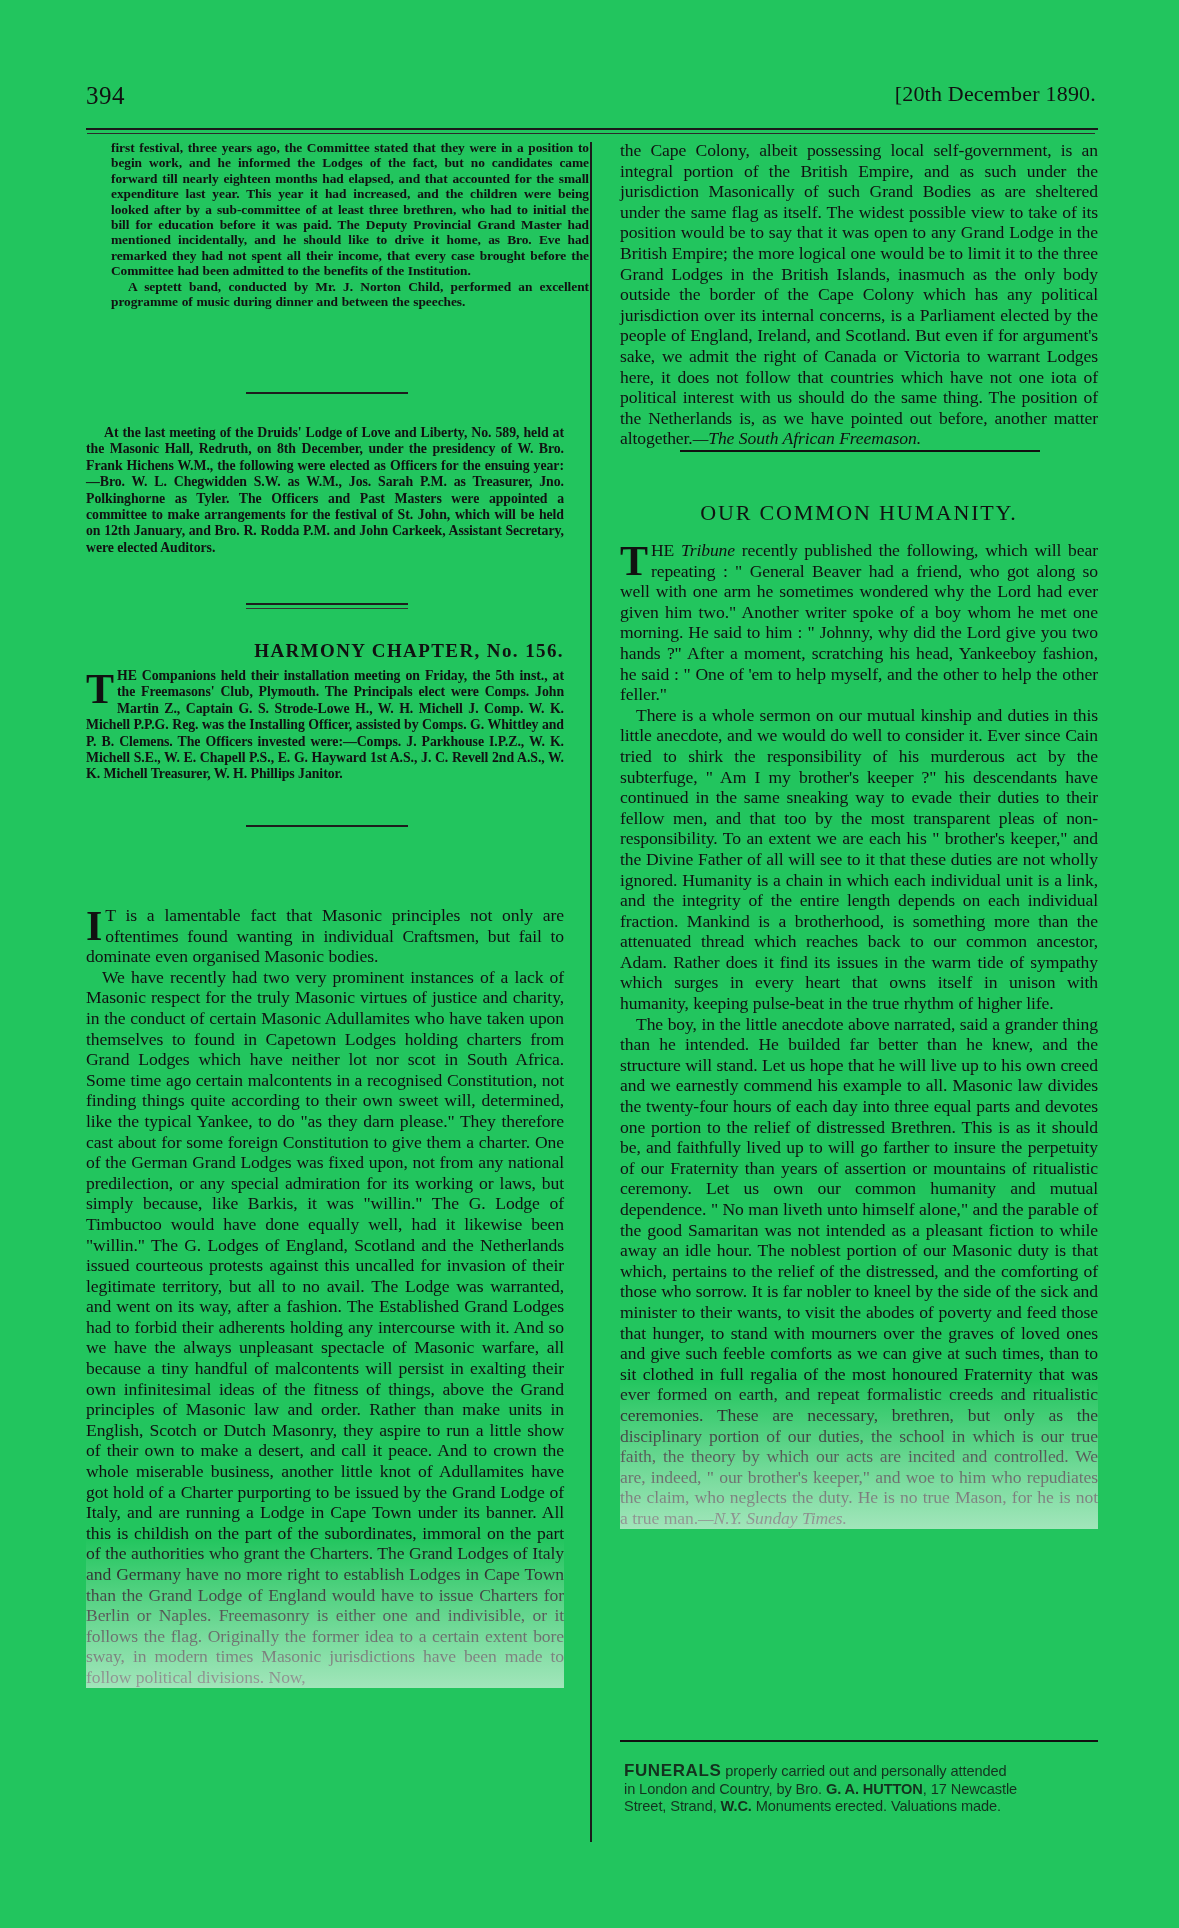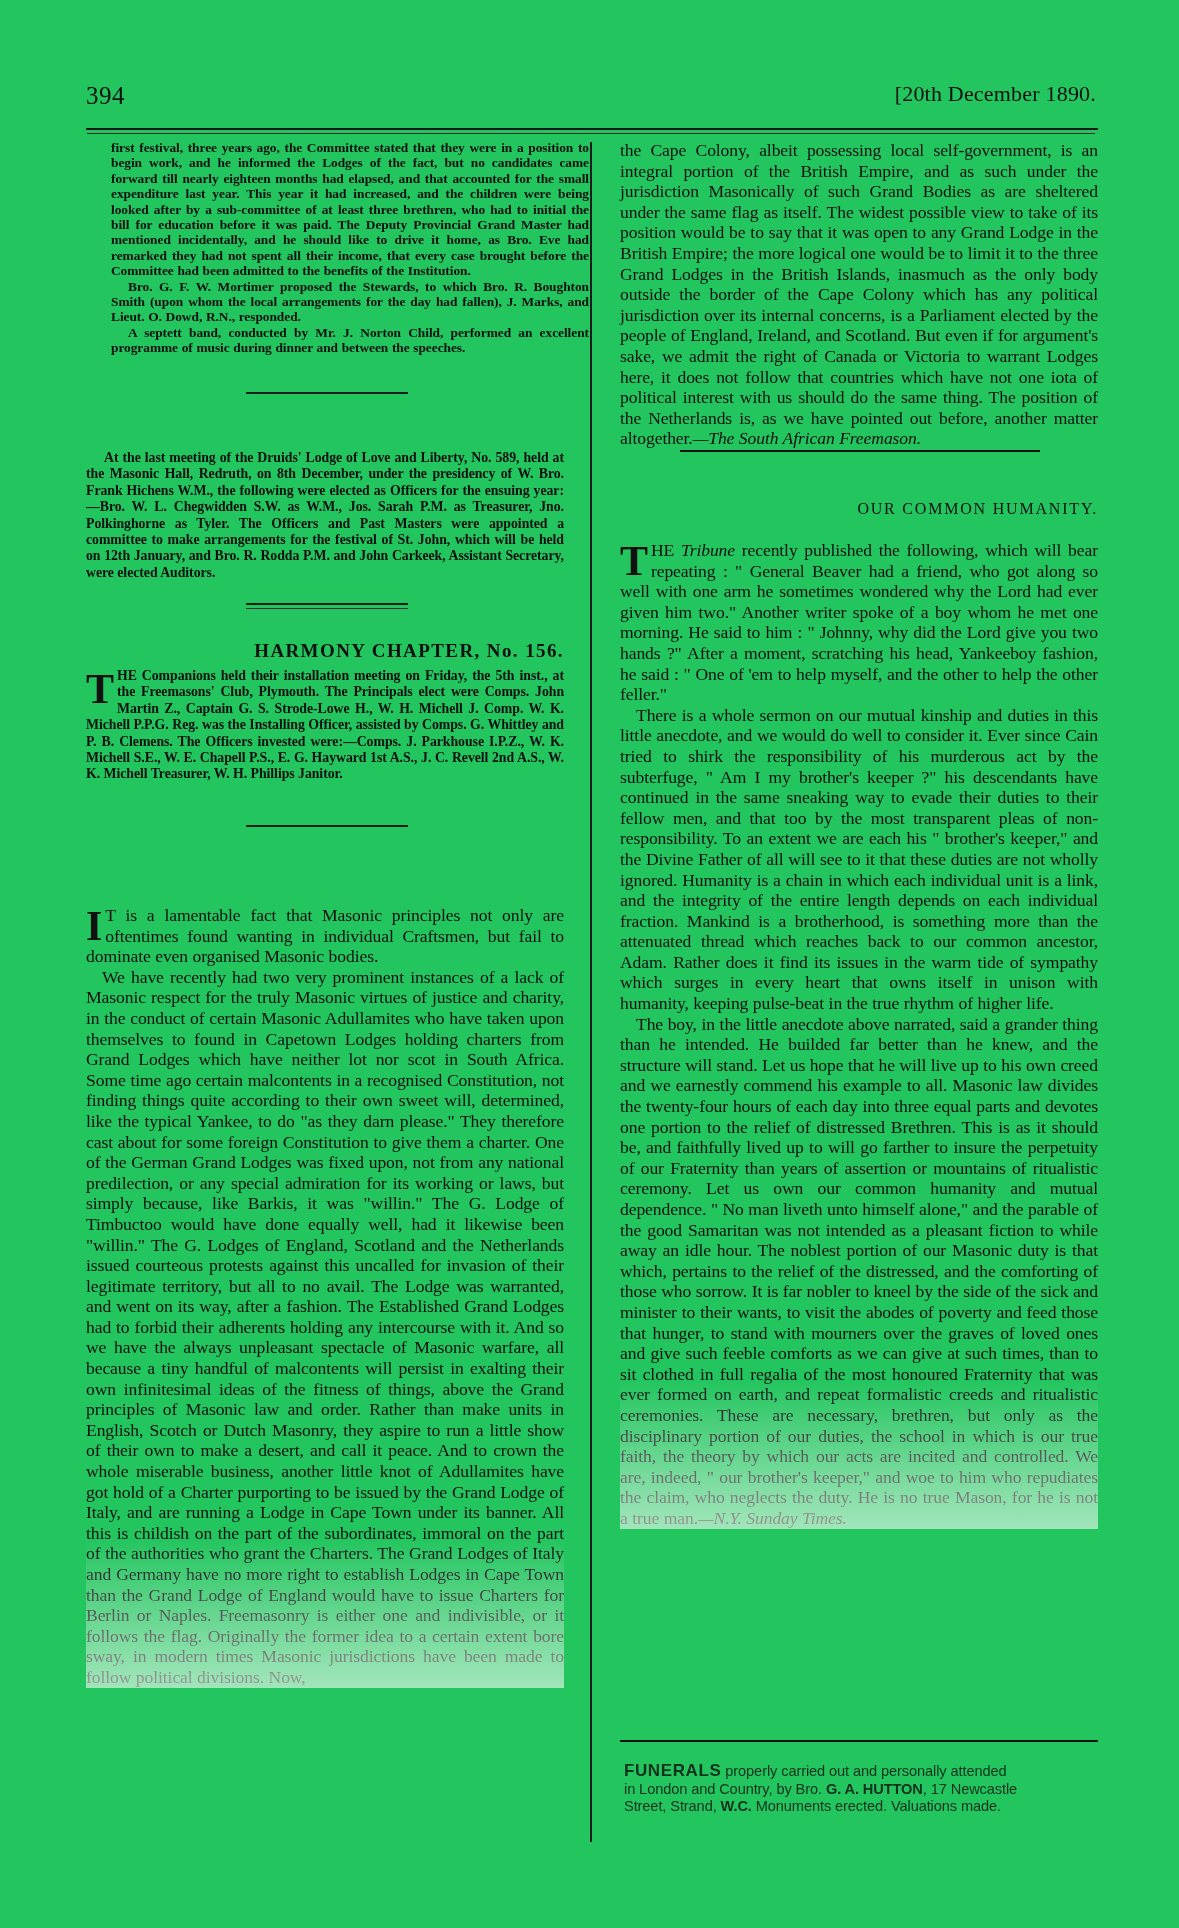--- a/index.html
+++ b/index.html
@@ -142,23 +142,23 @@
   .body p.ind { text-indent: 16px; }
 
   .sub-head {
     font-size: 19px;
     letter-spacing: 1.4px;
     text-align: right;
     width: 478px;
     font-weight: bold;
   }
   .art-head {
-    font-size: 16px;
+    font-size: 22px;
     letter-spacing: 1.8px;
-    text-align: right;
+    text-align: center;
     width: 478px;
     font-weight: normal;
   }
 
   
   .dropcap-para {
     position: relative;
     min-height: 44px;
   }
   .dropcap {
@@ -233,27 +233,26 @@
   <div class="rule-masthead"></div>
 
   <div class="columns">
 
     <div class="col-divider"></div>
 
     <div class="col col-left">
 
       <div class="blk rep" style="left:0; top:0;">
         <p>first festival, three years ago, the Committee stated that they were in a position to begin work, and he informed the Lodges of the fact, but no candidates came forward till nearly eighteen months had elapsed, and that accounted for the small expenditure last year. This year it had increased, and the children were being looked after by a sub-committee of at least three brethren, who had to initial the bill for education before it was paid. The Deputy Provincial Grand Master had mentioned incidentally, and he should like to drive it home, as Bro. Eve had remarked they had not spent all their income, that every case brought before the Committee had been admitted to the benefits of the Institution.</p>
-        <p class="ind">Bro. G. F. W. Mortimer proposed the Stewards, to which Bro. R. Boughton Smith (upon whom the local arrangements for the day had fallen), J. Marks, and Lieut. O. Dowd, R.N., responded.</p>
         <p class="ind">A septett band, conducted by Mr. J. Norton Child, performed an excellent programme of music during dinner and between the speeches.</p>
       </div>
 
       <div class="rule-short" style="left:160px; top:252px; width:162px;"></div>
 
-      <div class="blk rep2" style="left:0; top:285px;margin-top:25px;">
+      <div class="blk rep2" style="left:0; top:285px;">
         <p class="ind">At the last meeting of the Druids' Lodge of Love and Liberty, No. 589, held at the Masonic Hall, Redruth, on 8th December, under the presidency of W. Bro. Frank Hichens W.M., the following were elected as Officers for the ensuing year:—Bro. W. L. Chegwidden S.W. as W.M., Jos. Sarah P.M. as Treasurer, Jno. Polkinghorne as Tyler. The Officers and Past Masters were appointed a committee to make arrangements for the festival of St. John, which will be held on 12th January, and Bro. R. Rodda P.M. and John Carkeek, Assistant Secretary, were elected Auditors.</p>
       </div>
 
       <div class="rule-dbl" style="left:160px; top:463px; width:162px;"></div>
 
       <div class="blk sub-head" style="left:0; top:500px;">HARMONY CHAPTER, No. 156.</div>
 
       <div class="blk rep2" style="left:0; top:528px;">
         <p class="dropcap-para">
           <span class="dropcap">T</span><span>HE Companions held their installation meeting on Friday, the 5th inst., at the Freemasons' Club, Plymouth. The Principals elect were Comps. John Martin Z., Captain G. S. Strode-Lowe H., W. H. Michell J. Comp. W. K. Michell P.P.G. Reg. was the Installing Officer, assisted by Comps. G. Whittley and P. B. Clemens. The Officers invested were:—Comps. J. Parkhouse I.P.Z., W. K. Michell S.E., W. E. Chapell P.S., E. G. Hayward 1st A.S., J. C. Revell 2nd A.S., W. K. Michell Treasurer, W. H. Phillips Janitor.</span>

